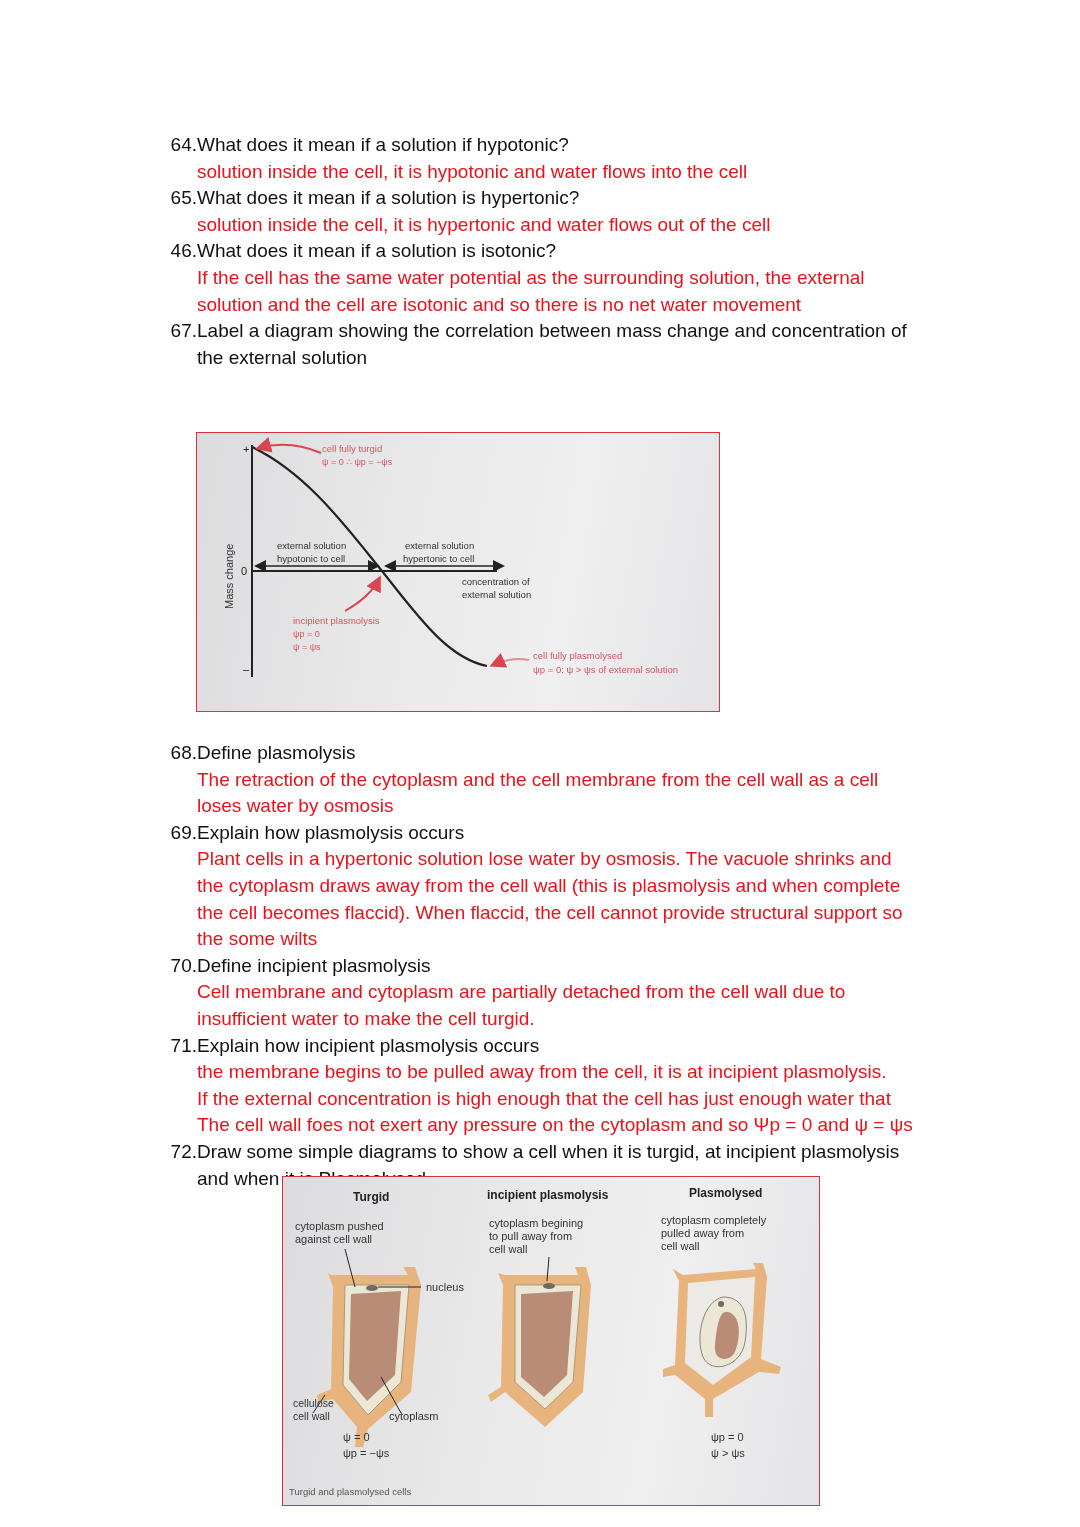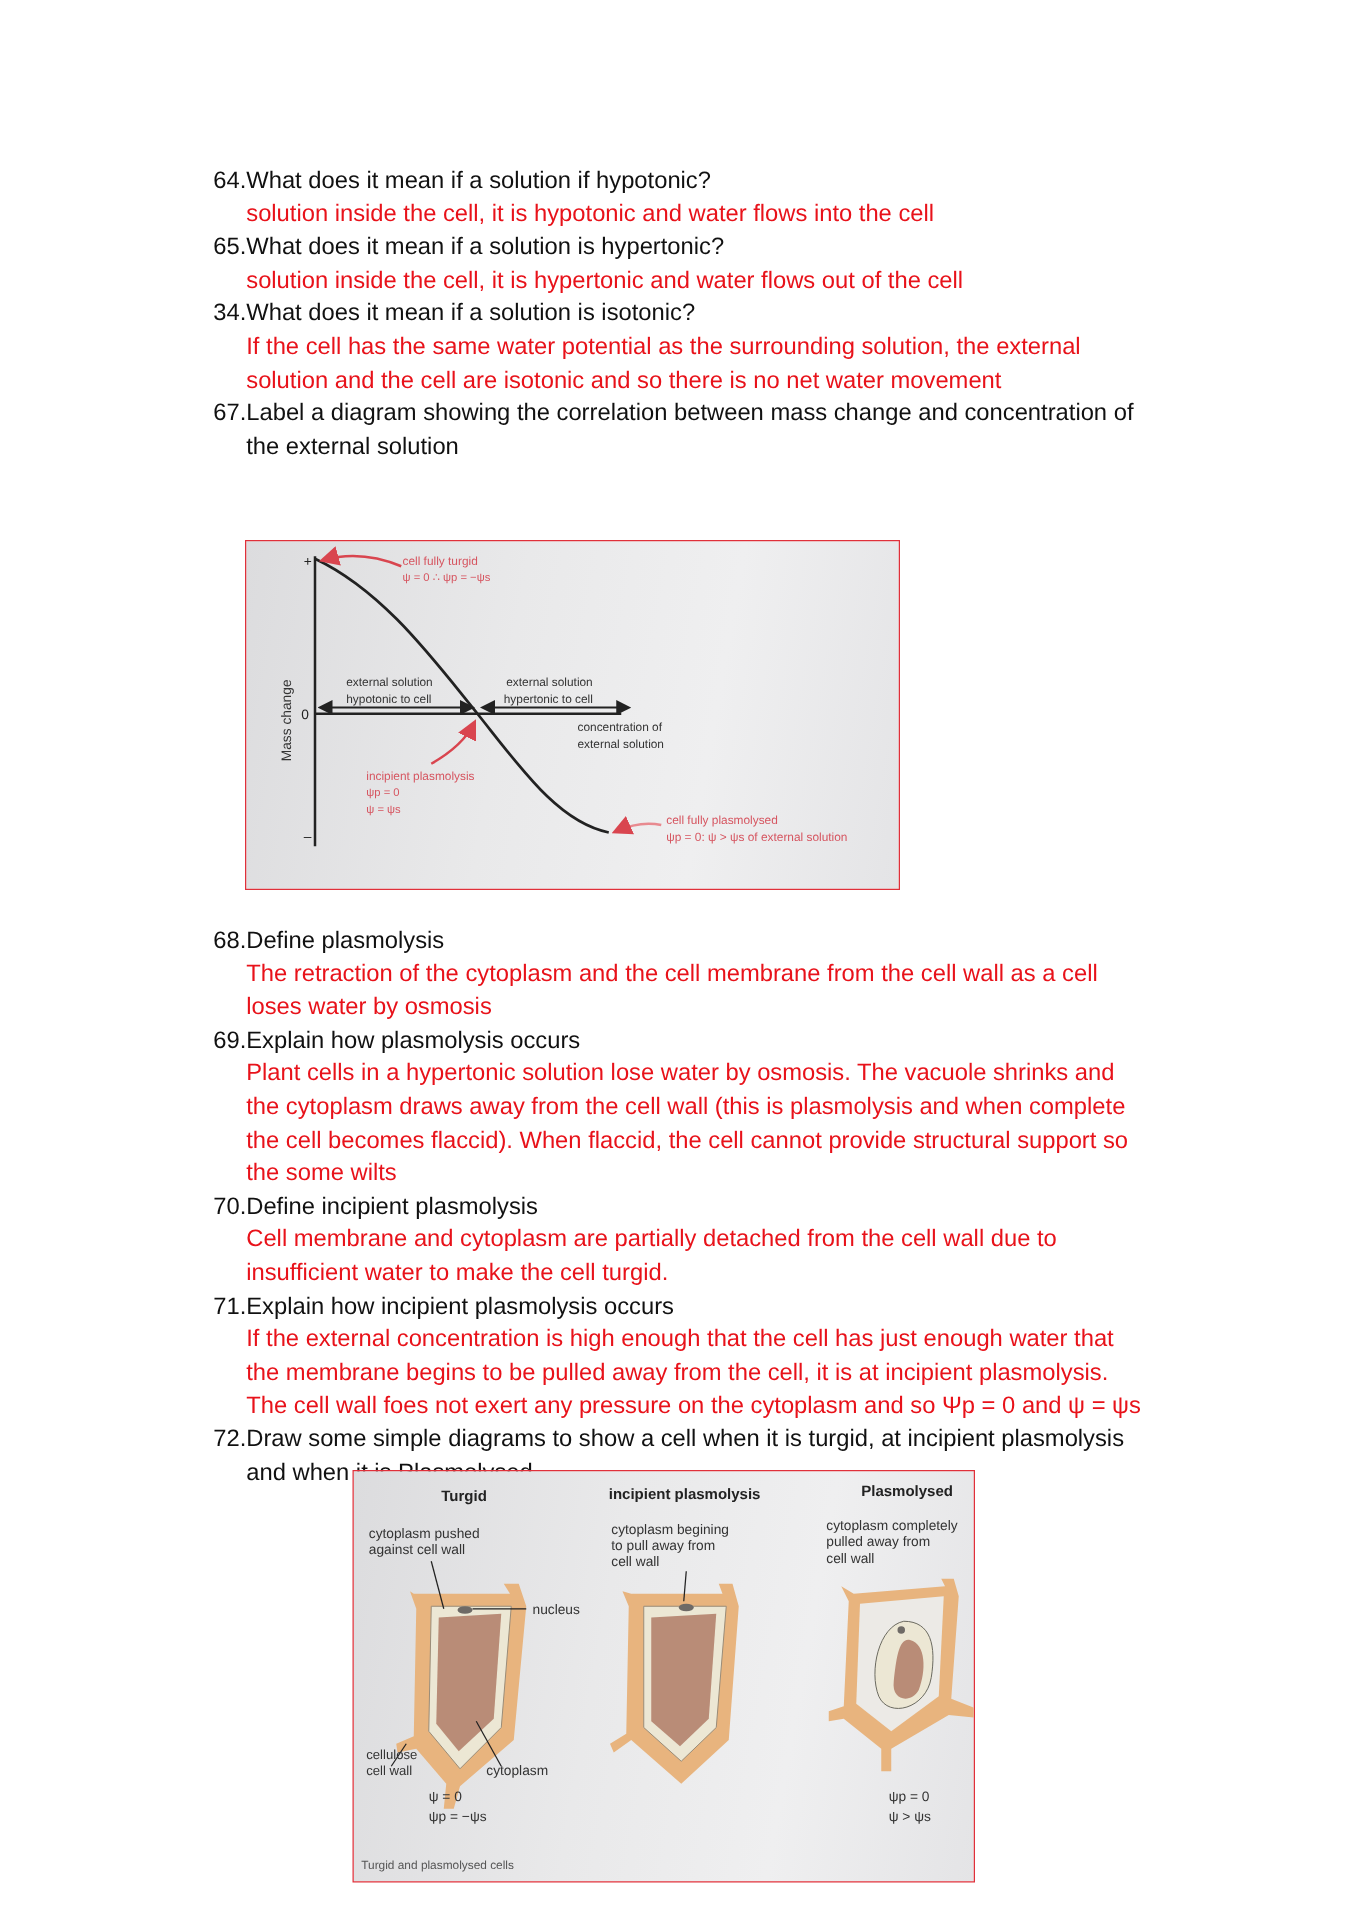--- a/index.html
+++ b/index.html
@@ -26,21 +26,21 @@
       <div>solution inside the cell, it is hypotonic and water flows into the cell</div>
     </div>
   <div class="q">
       <span class="num">65.</span>
       <span>What does it mean if a solution is hypertonic?</span>
     </div>
   <div class="a">
       <div>solution inside the cell, it is hypertonic and water flows out of the cell</div>
     </div>
   <div class="q">
-      <span class="num">34.</span>
+      <span class="num">46.</span>
       <span>What does it mean if a solution is isotonic?</span>
     </div>
   <div class="a">
       <div>If the cell has the same water potential as the surrounding solution, the external</div>
       <div>solution and the cell are isotonic and so there is no net water movement</div>
     </div>
   <div class="q">
       <span class="num">67.</span>
       <span>
         <div>Label a diagram showing the correlation between mass change and concentration of</div>
@@ -115,34 +115,34 @@
     </div>
   <div class="a">
       <div>Cell membrane and cytoplasm are partially detached from the cell wall due to</div>
       <div>insufficient water to make the cell turgid.</div>
     </div>
   <div class="q">
       <span class="num">71.</span>
       <span>Explain how incipient plasmolysis occurs</span>
     </div>
   <div class="a">
+      <div>the membrane begins to be pulled away from the cell, it is at incipient plasmolysis.</div>
       <div>If the external concentration is high enough that the cell has just enough water that</div>
-      <div>the membrane begins to be pulled away from the cell, it is at incipient plasmolysis.</div>
       <div>The cell wall foes not exert any pressure on the cytoplasm and so Ψp = 0 and ψ = ψs</div>
     </div>
   <div class="q">
       <span class="num">72.</span>
       <span>
         <div>Draw some simple diagrams to show a cell when it is turgid, at incipient plasmolysis</div>
         <div>and when it is Plasmolysed</div>
       </span>
     </div>
 </div>
 
-<div class="fig" style="left:282px; top:1176px; width:498px; height:330px;">
+<div class="fig" style="left:282px; top:1176px; width:538px; height:330px;">
   <svg width="538" height="330" viewBox="0 0 538 330" class="lbl">
 
     <g>
       <path d="M48,98 L125,98 L120,90 L132,90 L138,108 L128,215 L85,252 L80,270 L72,270 L74,250 L50,222 L35,225 L34,218 L48,212 L50,110 L45,96 z" fill="#e8b47e"></path>
       <path d="M62,108 L126,108 L118,205 L85,238 L60,208 z" fill="#ece7d4" stroke="#9a8c78" stroke-width="0.8"></path>
       <path d="M68,117 L118,114 L112,198 L84,224 L66,202 z" fill="#b98c77"></path>
       <ellipse cx="89" cy="111" rx="6" ry="3" fill="#6e6a66"></ellipse>
       <line x1="95" y1="110" x2="138" y2="110" stroke="#222" stroke-width="1"></line>
     </g>
     <line x1="62" y1="72" x2="72" y2="110" stroke="#222" stroke-width="1"></line>

